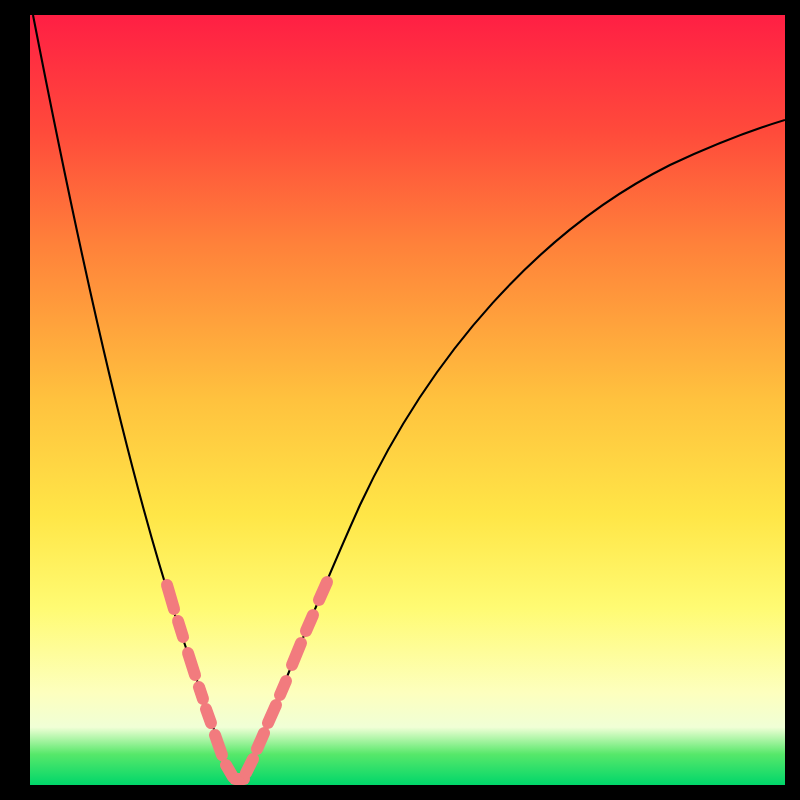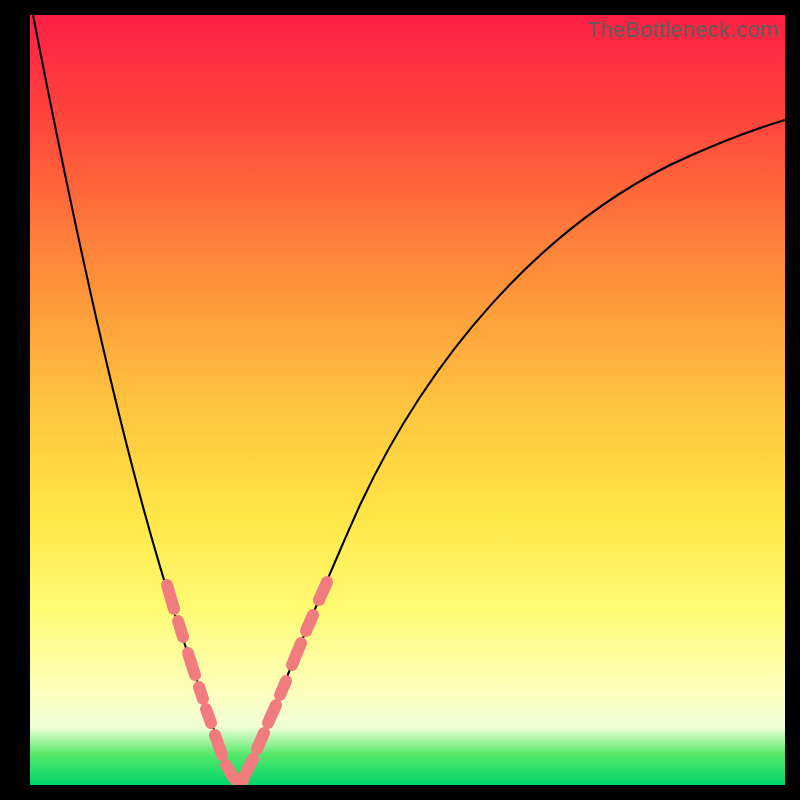--- a/index.html
+++ b/index.html
@@ -57,21 +57,20 @@
     stroke: #f27b7e;
     stroke-width: 12;
     stroke-linecap: round;
   }
 </style>
 </head>
 <body>
 
 <div class="frame">
 
-  <span class="watermark">TheBottleneck.com</span>
 
   <svg class="curve" viewBox="0 0 755 770" preserveAspectRatio="none">
 
     <path class="main" d="M 3 0
          C 40 190, 90 430, 145 600
          C 165 660, 180 705, 196 748
          C 200 758, 204 764, 208 765
          C 212 764, 218 756, 227 735
          C 250 680, 285 590, 330 490
          C 400 340, 510 215, 640 150

